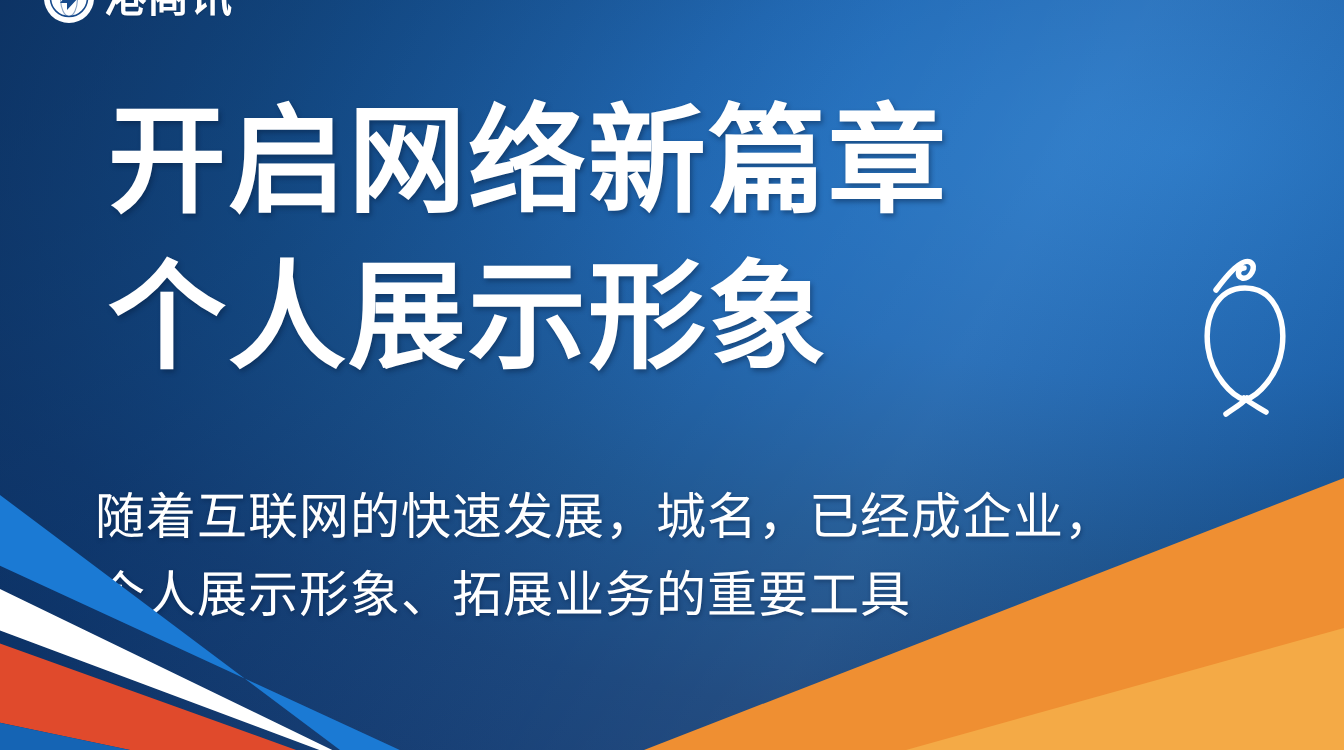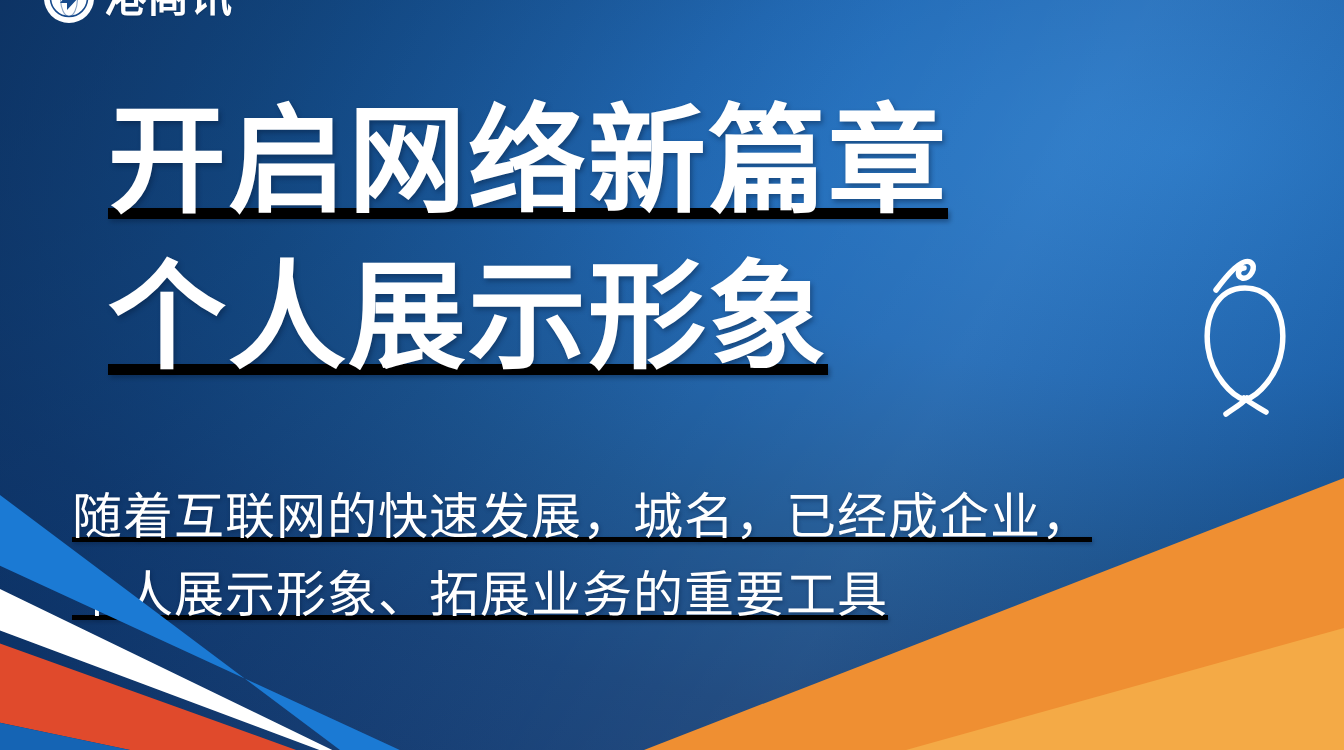--- a/index.html
+++ b/index.html
@@ -66,21 +66,20 @@
     white-space: nowrap;
     text-shadow: 0 1px 2px rgba(0,0,0,0.18);
   }
 
   
   .headline {
     position: absolute;
     left: 108px;
     top: 84px;
     width: 1150px;
-    text-decoration: underline;
   }
   .headline-line {
     color: #ffffff;
     font-size: 118px;
     font-weight: 700;
     line-height: 1.32;
     letter-spacing: 2px;
     white-space: nowrap;
     text-shadow: 2px 3px 5px rgba(4,26,58,0.42);
   }
@@ -95,24 +94,23 @@
     top: 248px;
     width: 110px;
     height: 175px;
     pointer-events: none;
   }
   .balloon svg { display: block; overflow: visible; }
 
   
   .subtitle {
     position: absolute;
-    left: 72px;
+    left: 95px;
     top: 478px;
     width: 1180px;
-    text-decoration: underline;
   }
   .subtitle-line {
     color: #ffffff;
     font-size: 50px;
     font-weight: 500;
     line-height: 1.56;
     letter-spacing: 1px;
     white-space: nowrap;
     text-shadow: 1px 2px 4px rgba(4,26,58,0.40);
   }

